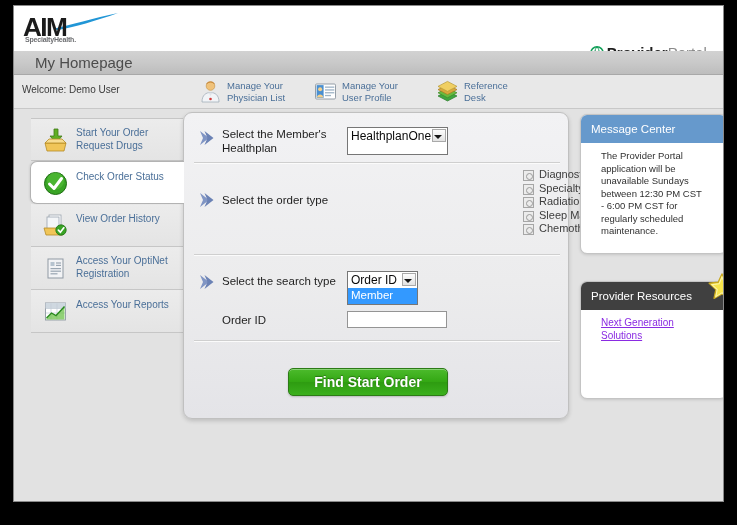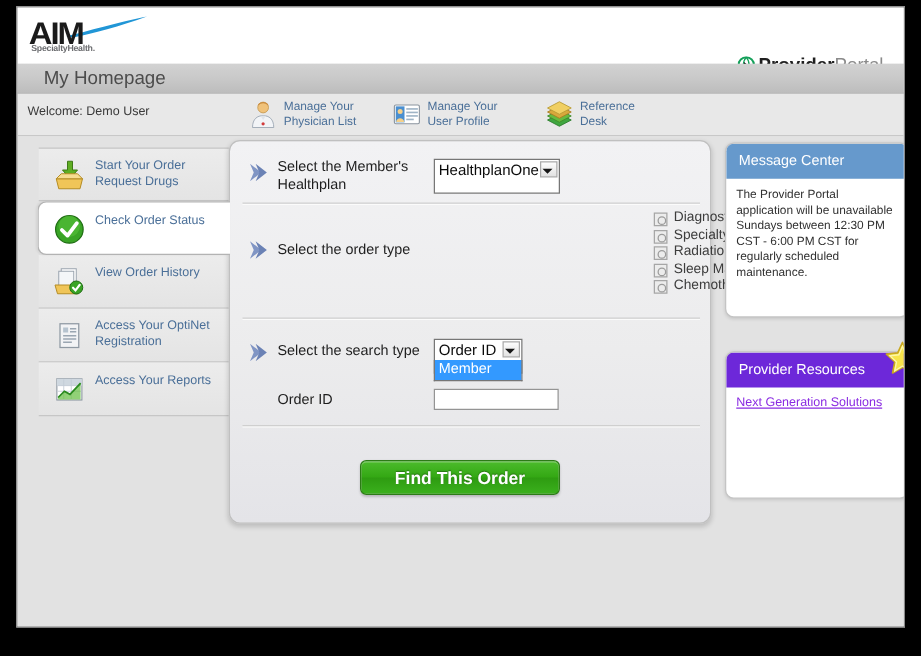--- a/index.html
+++ b/index.html
@@ -292,29 +292,29 @@
     overflow: hidden;
   }
   .rpanel-head {
     height: 28px;
     font-size: 11.5px;
     color: #ffffff;
     line-height: 28px;
     padding-left: 10px;
   }
   .rpanel-body {
-    padding: 7px 8px;
+    padding: 7px 20px;
     font-size: 9.5px;
     color: #303030;
     line-height: 12.5px;
   }
   #message-center { left: 566px; top: 5px; height: 140px; }
   #message-center .rpanel-head { background: #6699cc; }
   #provider-resources { left: 566px; top: 172px; height: 118px; }
-  #provider-resources .rpanel-head { background: #6d28d9; }
+  #provider-resources .rpanel-head { background: #404040; }
   .res-link {
     font-size: 10px;
     color: #8a2be2;
     text-decoration: underline;
     cursor: pointer;
   }
   .star {
     position: absolute; left: 693px; top: 163px;
     width: 30px; height: 30px;
     z-index: 40;
@@ -539,21 +539,21 @@
         </div>
       </div>
 
       <div class="row">
         <span class="row-label" style="top:200px">Order ID</span>
         <input class="textinput" style="left: 163px; top: 198px;" type="text" placeholder="">
       </div>
 
       <div class="hr" style="top:227px"></div>
 
-      <button class="findbtn">Find This Order</button>
+      <button class="findbtn">Find Start Order</button>
     </div>
 
     <div class="rpanel" id="message-center">
       <div class="rpanel-head">Message Center</div>
       <div class="rpanel-body">The Provider Portal application will be unavailable Sundays between 12:30 PM CST - 6:00 PM CST for regularly scheduled maintenance.</div>
     </div>
 
     <div class="rpanel" id="provider-resources">
       <div class="rpanel-head">Provider Resources</div>
       <div class="rpanel-body">

